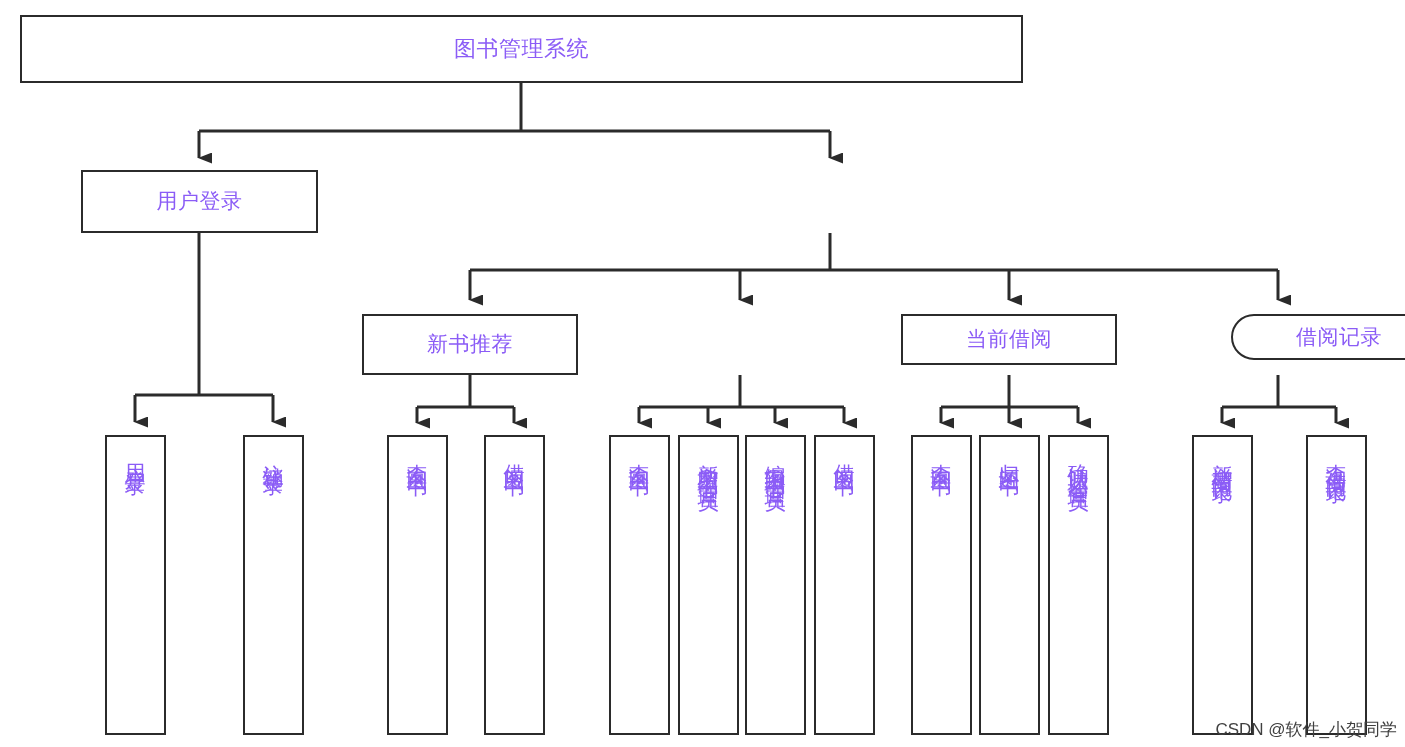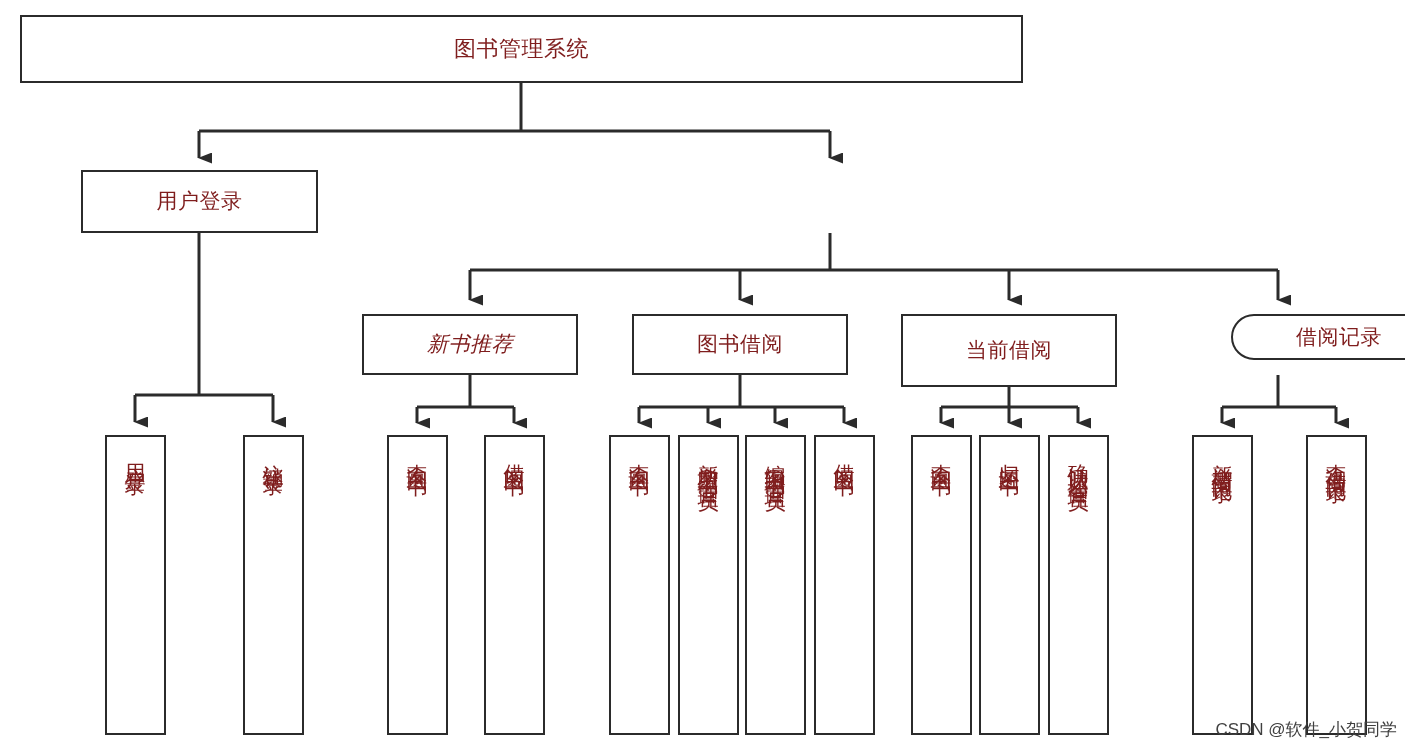--- a/index.html
+++ b/index.html
@@ -29,21 +29,21 @@
     position: absolute;
     box-sizing: border-box;
     background: #ffffff;
     border: 2px solid #2b2b2b;
     display: flex;
     align-items: center;
     justify-content: center;
     z-index: 3;
   }
   .node-label {
-    color: #7f1d1d;
+    color: #8b5cf6;
     text-align: center;
     line-height: 1.18;
     letter-spacing: 0.5px;
     user-select: none;
   }
   
   .node.horiz .node-label {
     font-size: 21px;
     writing-mode: horizontal-tb;
   }
@@ -132,29 +132,26 @@
 
   <div class="node horiz root" style="left:20px; top:15px; width:1003px; height:68px;">
     <span class="node-label">图书管理系统</span>
   </div>
 
   <div class="node horiz" style="left:81px; top:170px; width:237px; height:63px;">
     <span class="node-label">用户登录</span>
   </div>
 
 
-  <div class="node horiz" style="left:362px; top:314px; width:216px; height:61px;font-style:italic;">
+  <div class="node horiz" style="left:362px; top:314px; width:216px; height:61px;">
     <span class="node-label">新书推荐</span>
   </div>
 
-  <div class="node horiz" style="left:632px; top:314px; width:216px; height:61px;">
-    <span class="node-label">图书借阅</span>
-  </div>
-
-  <div class="node horiz" style="left:901px; top:314px; width:216px; height:73px;">
+
+  <div class="node horiz" style="left:901px; top:314px; width:216px; height:51px;">
     <span class="node-label">当前借阅</span>
   </div>
 
   <div class="node horiz" style="left:1231px; top:314px; width:216px; height:46px;border-radius:28px;">
     <span class="node-label">借阅记录</span>
   </div>
 
   <div class="node vert" style="left:105px; top:435px; width:61px; height:300px;">
     <span class="node-label">用户登录</span>
   </div>

